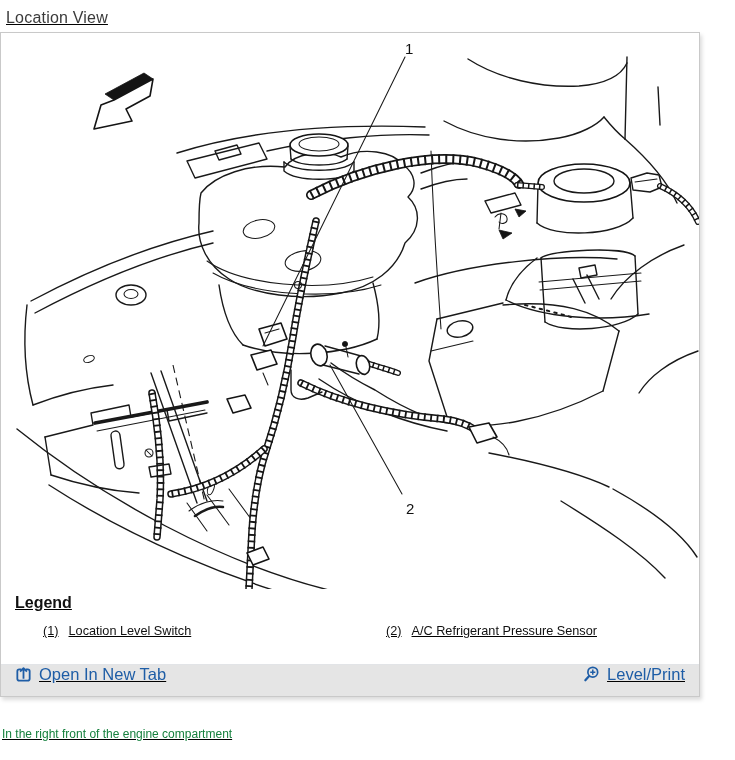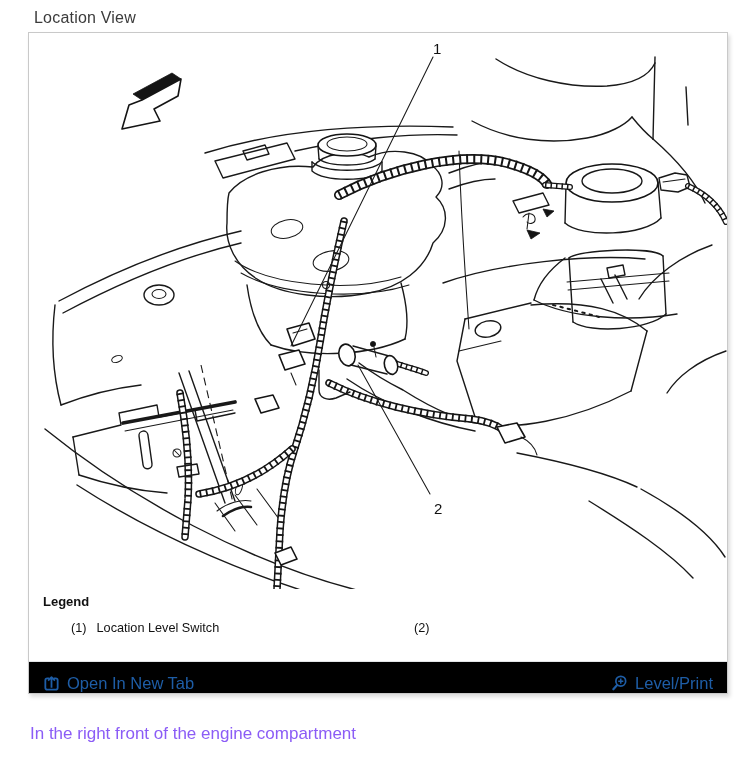--- a/index.html
+++ b/index.html
@@ -1,36 +1,36 @@
 <!DOCTYPE html>
 <html><head>
 <meta charset="utf-8">
 <style>
   html,body{margin:0;padding:0;background:#ffffff;}
   body{width:735px;height:760px;font-family:"Liberation Sans","DejaVu Sans",sans-serif;overflow:hidden;}
-  .page{padding:9px 0 0 28px;}
+  .page{padding:9px 0 0 0;text-decoration:underline;}
   .page-title{font-size:16px;color:#3b3b3b;margin:0 0 5px 6px;letter-spacing:.2px;}
   .panel{width:698px;border:1px solid #c9c9c9;background:#fff;box-shadow:2px 3px 4px rgba(0,0,0,.14);}
   .diagram{width:698px;height:556px;position:relative;background:#fff;}
   .diagram svg{display:block;}
 
   .legend{padding:5px 14px 0 14px;}
-  .legend-heading{font-size:13px;font-weight:bold;color:#111;}
+  .legend-heading{font-size:16px;font-weight:bold;color:#111;}
   .legend-row{display:flex;margin-top:12px;font-size:12.7px;color:#111;}
   .legend-item{display:flex;gap:10px;white-space:nowrap;}
   .legend-item.li1{margin-left:28px;width:343px;}
   .legend-spacer{height:26px;}
 
-  .panel-footer{height:31px;background:#000000;border-top:1px solid #e2e4e7;
-    display:flex;justify-content:space-between;align-items:flex-end;padding:0 14px;}
+  .panel-footer{height:31px;background:#e5e5e5;border-top:1px solid #e2e4e7;
+    display:flex;justify-content:space-between;align-items:flex-start;padding:0 14px;}
   .footer-link{display:flex;align-items:center;gap:7px;color:#1e5da6;font-size:16.5px;
     text-decoration:none;cursor:pointer;}
   .footer-link svg{flex:0 0 auto;}
 
-  .caption{margin:30px 0 0 2px;font-size:17px;color:#8b5cf6;}
+  .caption{margin:30px 0 0 2px;font-size:12px;color:#15803d;}
 
   
   .ln{fill:none;stroke:#191919;stroke-width:1.4;stroke-linecap:round;stroke-linejoin:round;}
   .ln2{fill:none;stroke:#191919;stroke-width:1.05;stroke-linecap:round;stroke-linejoin:round;}
   .thick{fill:none;stroke:#191919;stroke-width:3.8;stroke-linecap:round;}
   .thick2{fill:none;stroke:#191919;stroke-width:2.5;stroke-linecap:round;}
   .fillb{fill:#141414;stroke:#141414;stroke-width:.8;}
   .wbody{fill:#ffffff;stroke:#141414;stroke-width:1.6;stroke-linejoin:round;}
   .dashd{fill:none;stroke:#191919;stroke-width:1.1;stroke-dasharray:8 5;}
   .dash2{fill:none;stroke:#191919;stroke-width:2;stroke-dasharray:2.5 5;stroke-linecap:round;}
@@ -245,20 +245,21 @@
 
     <div class="legend">
       <div class="legend-heading">Legend</div>
       <div class="legend-row">
         <div class="legend-item li1">
           <span>(1)</span>
           <span>Location Level Switch</span>
         </div>
         <div class="legend-item">
           <span>(2)</span>
+          <span>A/C Refrigerant Pressure Sensor</span>
         </div>
       </div>
       <div class="legend-spacer"></div>
     </div>
 
     <div class="panel-footer">
       <a class="footer-link">
         <svg width="17" height="17" viewBox="0 0 16 16">
           <path d="M 6,3.2 L 4,3.2 Q 2.2,3.2 2.2,5 L 2.2,12 Q 2.2,13.8 4,13.8 L 12,13.8 Q 13.8,13.8 13.8,12 L 13.8,5 Q 13.8,3.2 12,3.2 L 10,3.2" fill="none" stroke="#1e5da6" stroke-width="1.7"></path>
           <path d="M 8,12 L 8,2.2 M 4.8,5.2 L 8,2 L 11.2,5.2" fill="none" stroke="#1e5da6" stroke-width="1.7" stroke-linejoin="round"></path>

